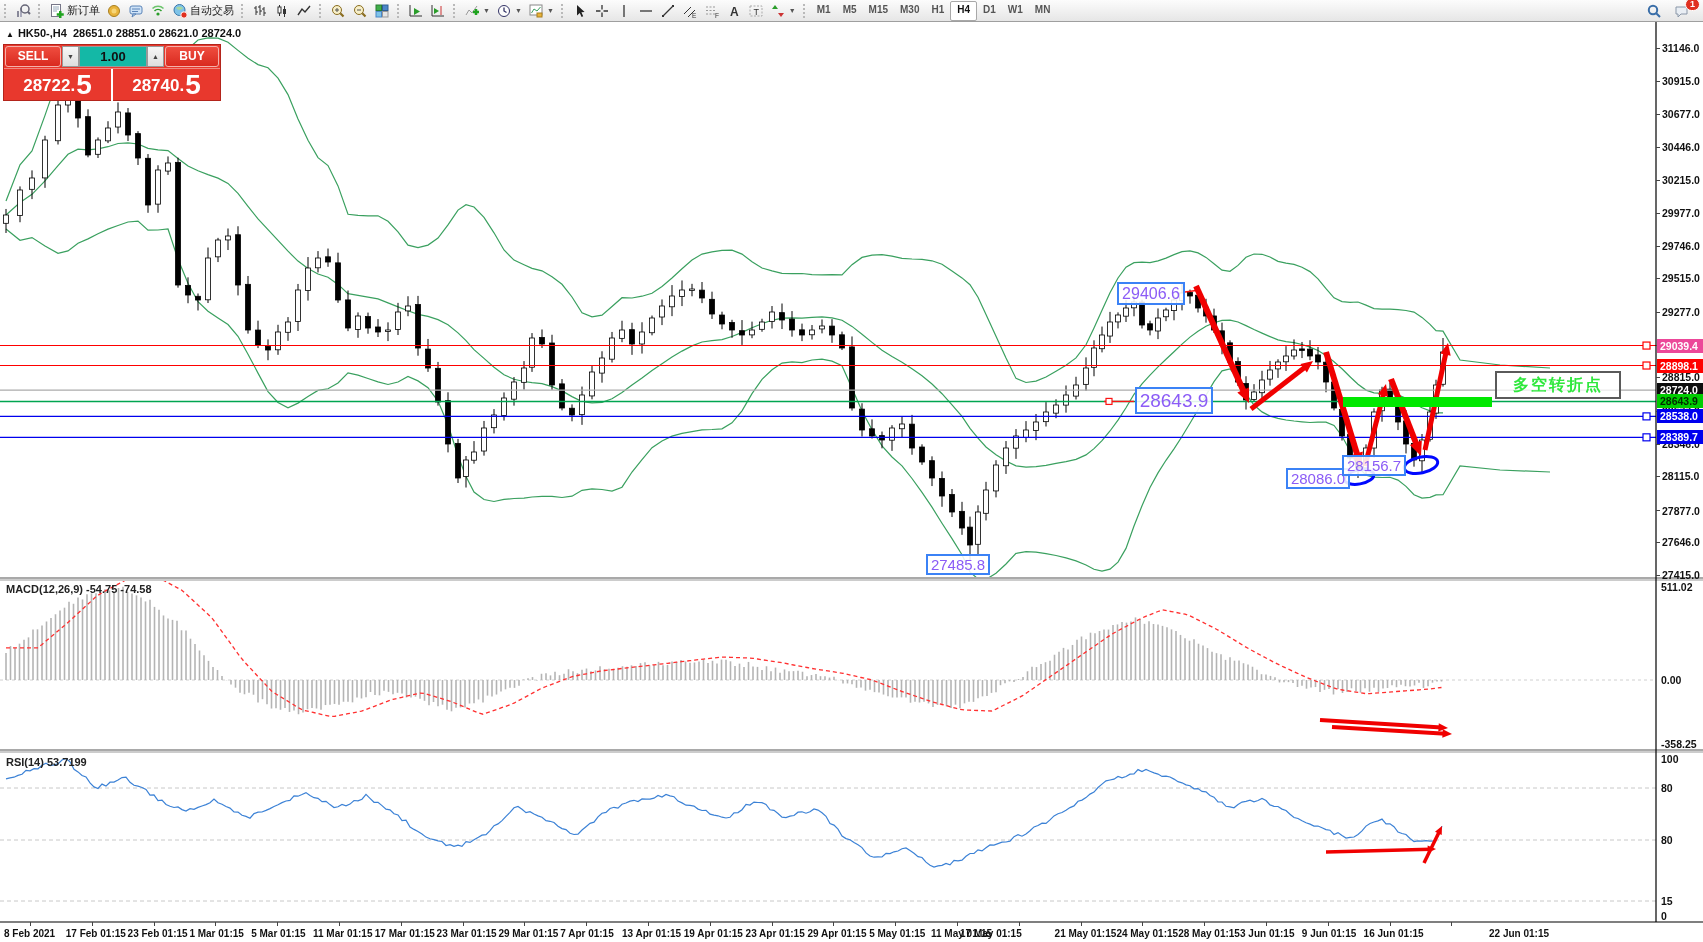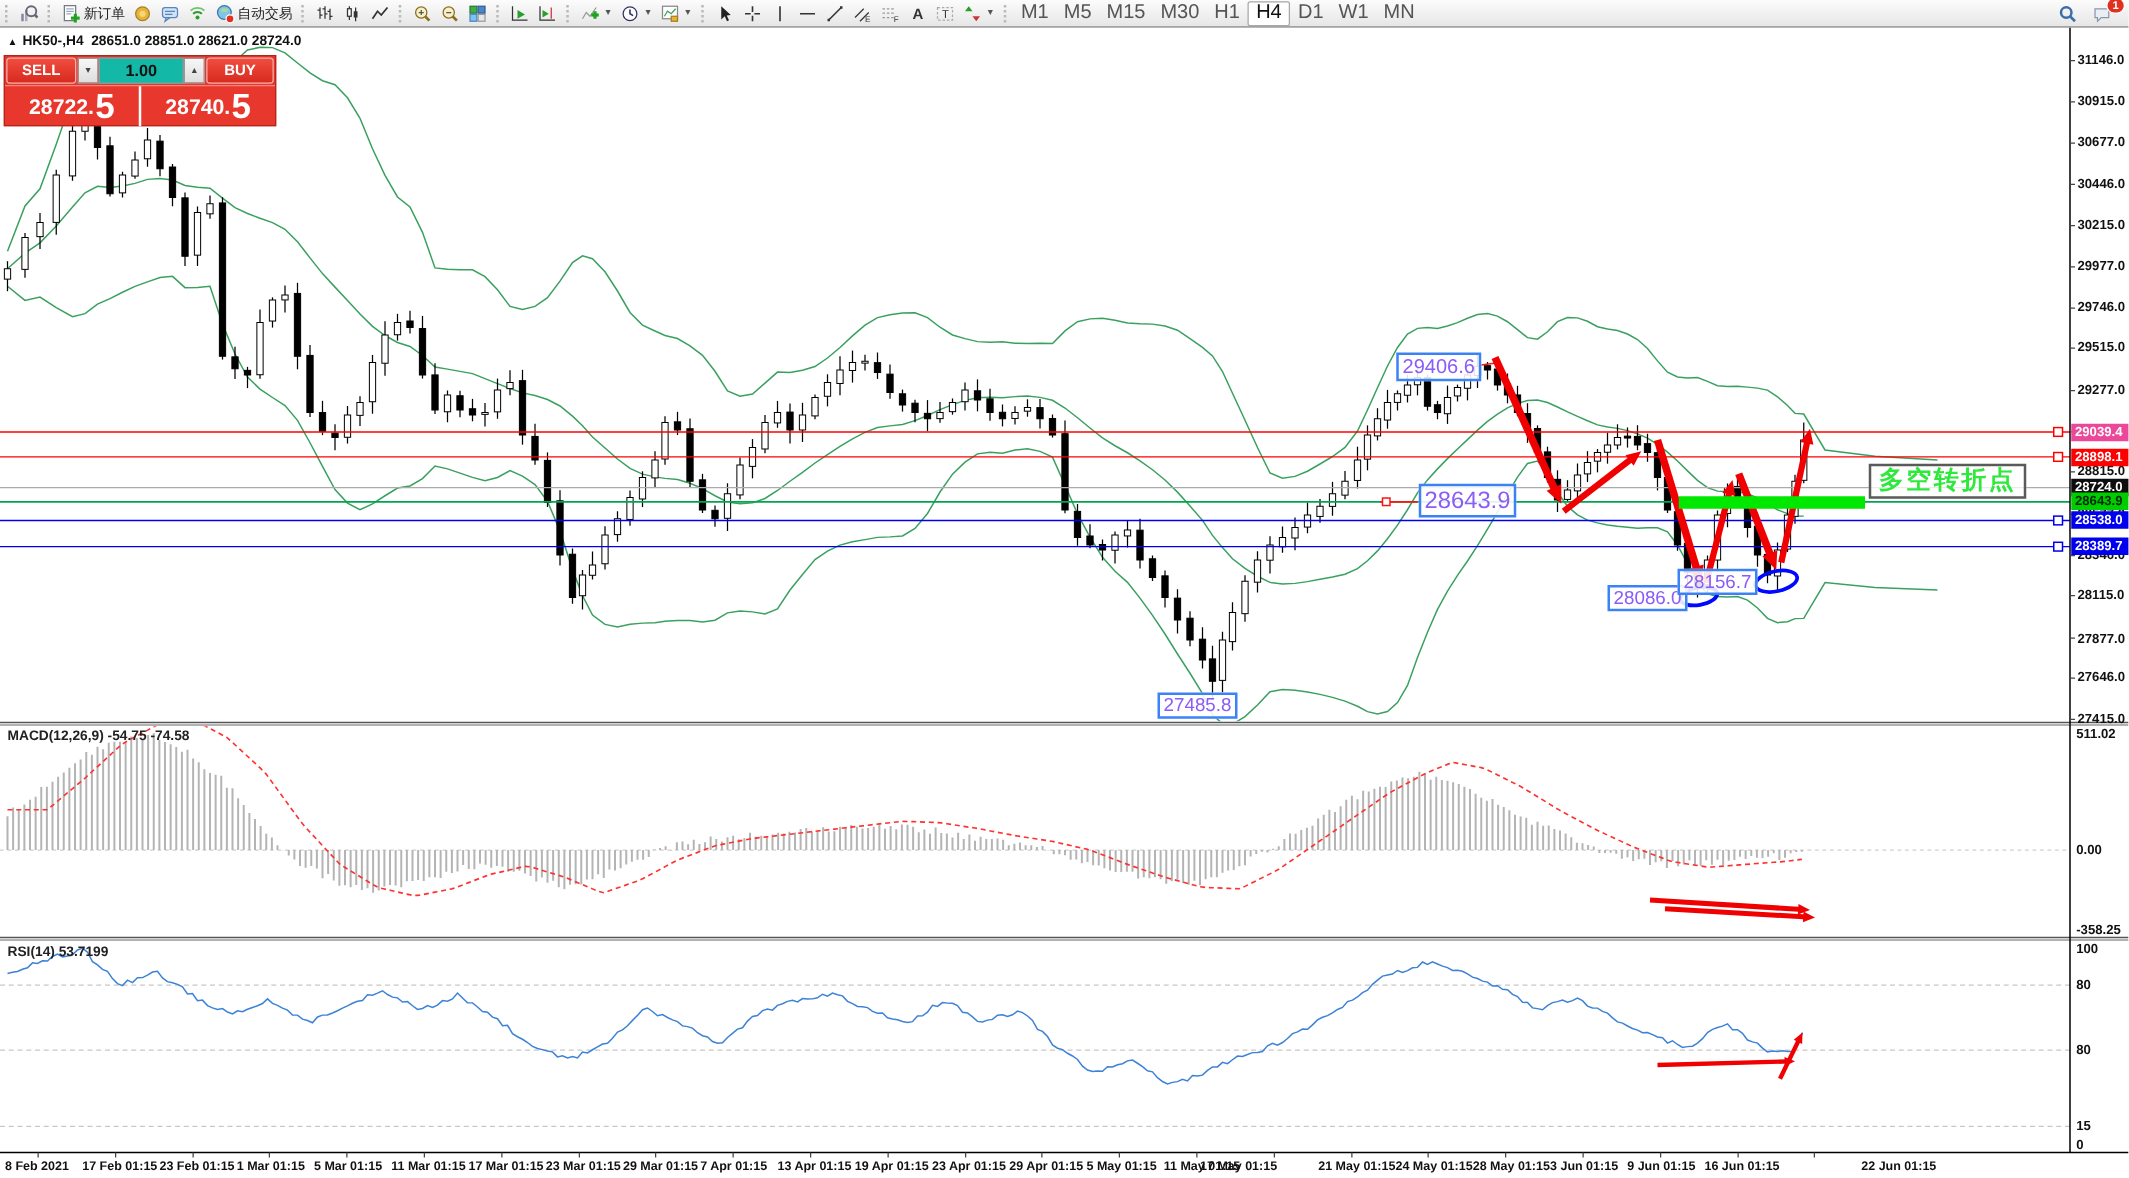--- a/index.html
+++ b/index.html
@@ -7,21 +7,21 @@
        font-family:"Liberation Sans","DejaVu Sans",sans-serif;}
   
   #toolbar{position:absolute;left:0;top:0;width:1703px;height:21px;
      background:linear-gradient(#fcfcfc,#e6e6e6);border-bottom:1px solid #9f9f9f;
      display:flex;align-items:center;font-size:11px;color:#333;}
   .tb-grip{width:3px;height:14px;border-left:2px dotted #b9b9b9;margin:0 3px 0 4px;}
   .tb-item{display:flex;align-items:center;gap:2px;padding:1px 3px;height:18px;box-sizing:border-box;}
   .tb-item svg{display:block;}
   .tb-label{font-size:11px;color:#222;white-space:nowrap;}
   .tb-caret{font-size:7px;color:#555;margin-left:1px;}
-  .tf{padding:1px 6px;font-weight:normal;font-size:16px;color:#555;height:16px;line-height:14px;}
+  .tf{padding:1px 6px;font-weight:bold;font-size:10px;color:#555;height:16px;line-height:14px;}
   .tf.active{background:#fff;border:1px solid #a8a8a8;border-radius:2px;color:#111;}
   #tb-right{margin-left:auto;display:flex;align-items:center;gap:6px;padding-right:10px;}
   #notif{position:relative;}
   #notif .badge{position:absolute;top:-4px;right:-7px;background:#e03120;color:#fff;
      border-radius:8px;font-size:9px;font-weight:bold;padding:0 4px;line-height:11px;border:1px solid #fff;}
   
   #cv{position:absolute;left:0;top:0;pointer-events:none;}
   #symbol-title{position:absolute;left:6px;top:27px;font-size:11px;font-weight:bold;color:#111;}
   #symbol-title .tri{font-size:8px;margin-right:4px;}
   
@@ -42,21 +42,21 @@
   .tp-price:first-child{border-right:2px solid #fff;}
   .tp-main{font-size:17px;font-weight:bold;line-height:26px;}
   .tp-dot{font-size:17px;font-weight:bold;line-height:26px;}
   .tp-pips{font-size:28px;font-weight:bold;line-height:28px;margin-left:1px;}
   
   .ind-label{position:absolute;font-size:11px;font-weight:bold;color:#222;white-space:pre;}
   
   .ann{position:absolute;color:#8b5cf6;border:2px solid #3b82f6;background:rgba(255,255,255,.88);
        font-weight:normal;text-align:center;box-sizing:border-box;}
   #ann-turn{color:#2ee83c;border:2px solid #5a5a5a;background:rgba(255,255,255,.75);
-     font-size:20px;font-weight:bold;letter-spacing:2px;line-height:23px;}
+     font-size:16px;font-weight:bold;letter-spacing:2px;line-height:23px;}
   
   .ptick-label{position:absolute;left:1662px;font-size:10.5px;font-weight:bold;color:#111;white-space:nowrap;}
   .ptick-mark{position:absolute;left:1656px;width:4px;height:1px;background:#444;}
   .pbadge{position:absolute;left:1657px;width:46px;height:14px;font-size:10.5px;font-weight:bold;
      text-align:left;padding-left:3px;line-height:14px;box-sizing:border-box;}
   .sc-label{position:absolute;left:1661px;font-size:10.5px;font-weight:bold;color:#111;}
   .dlabel{position:absolute;top:928px;font-size:10px;font-weight:bold;color:#111;white-space:nowrap;}
   .dtick{position:absolute;top:922px;width:1px;height:4px;background:#444;}
 </style>
 </head>

